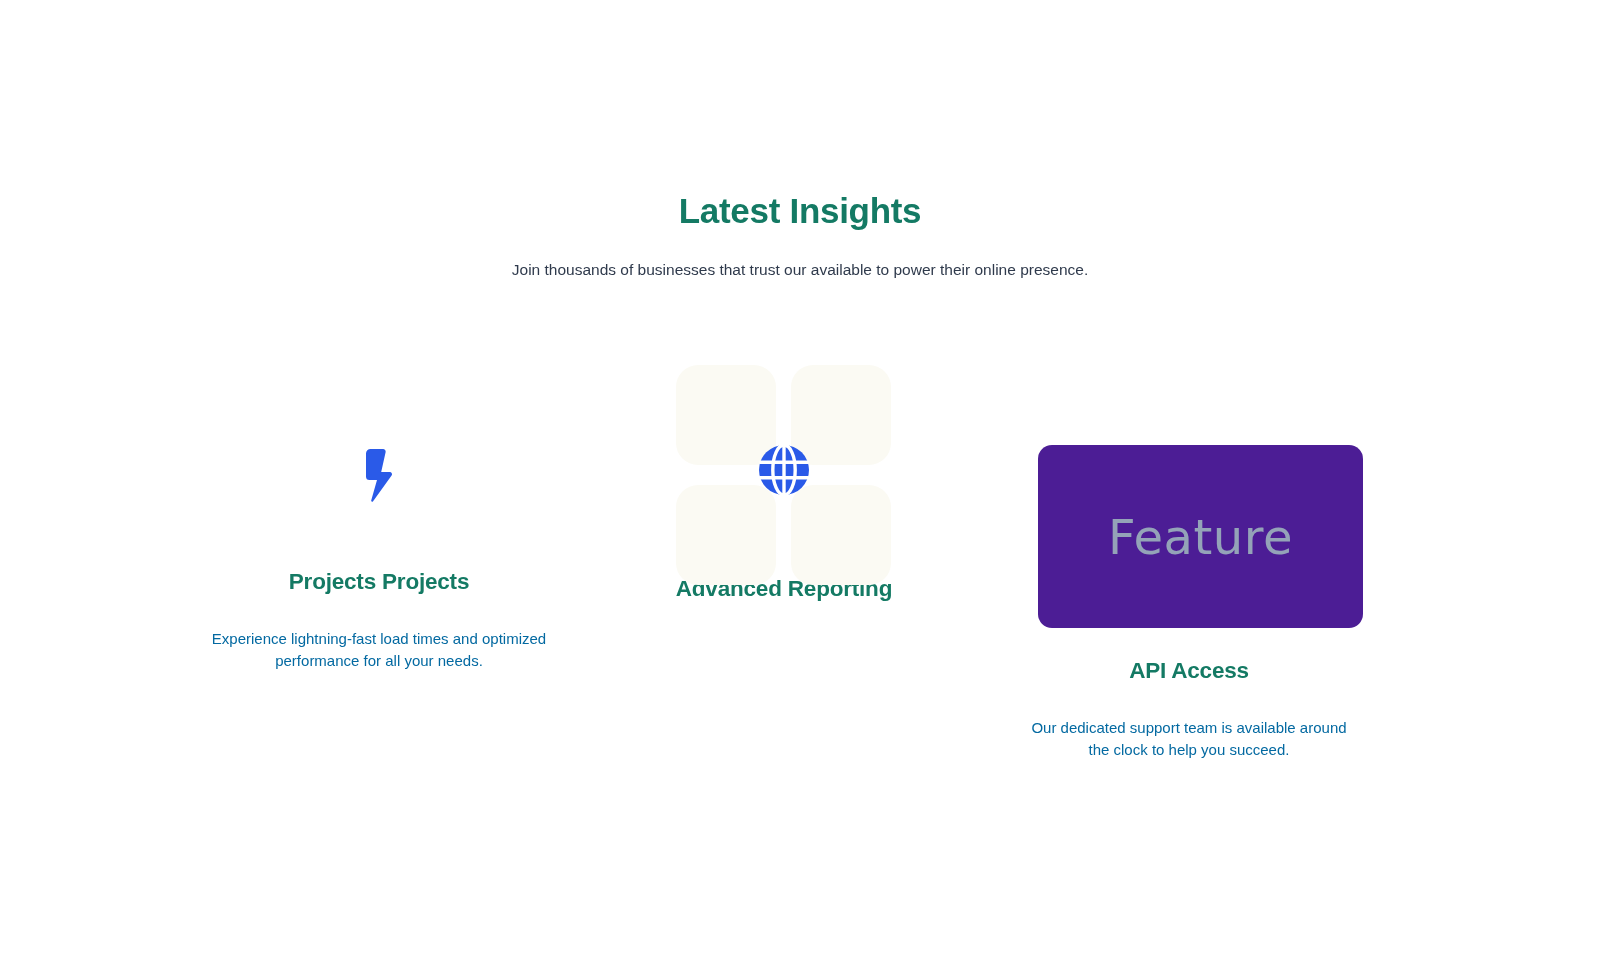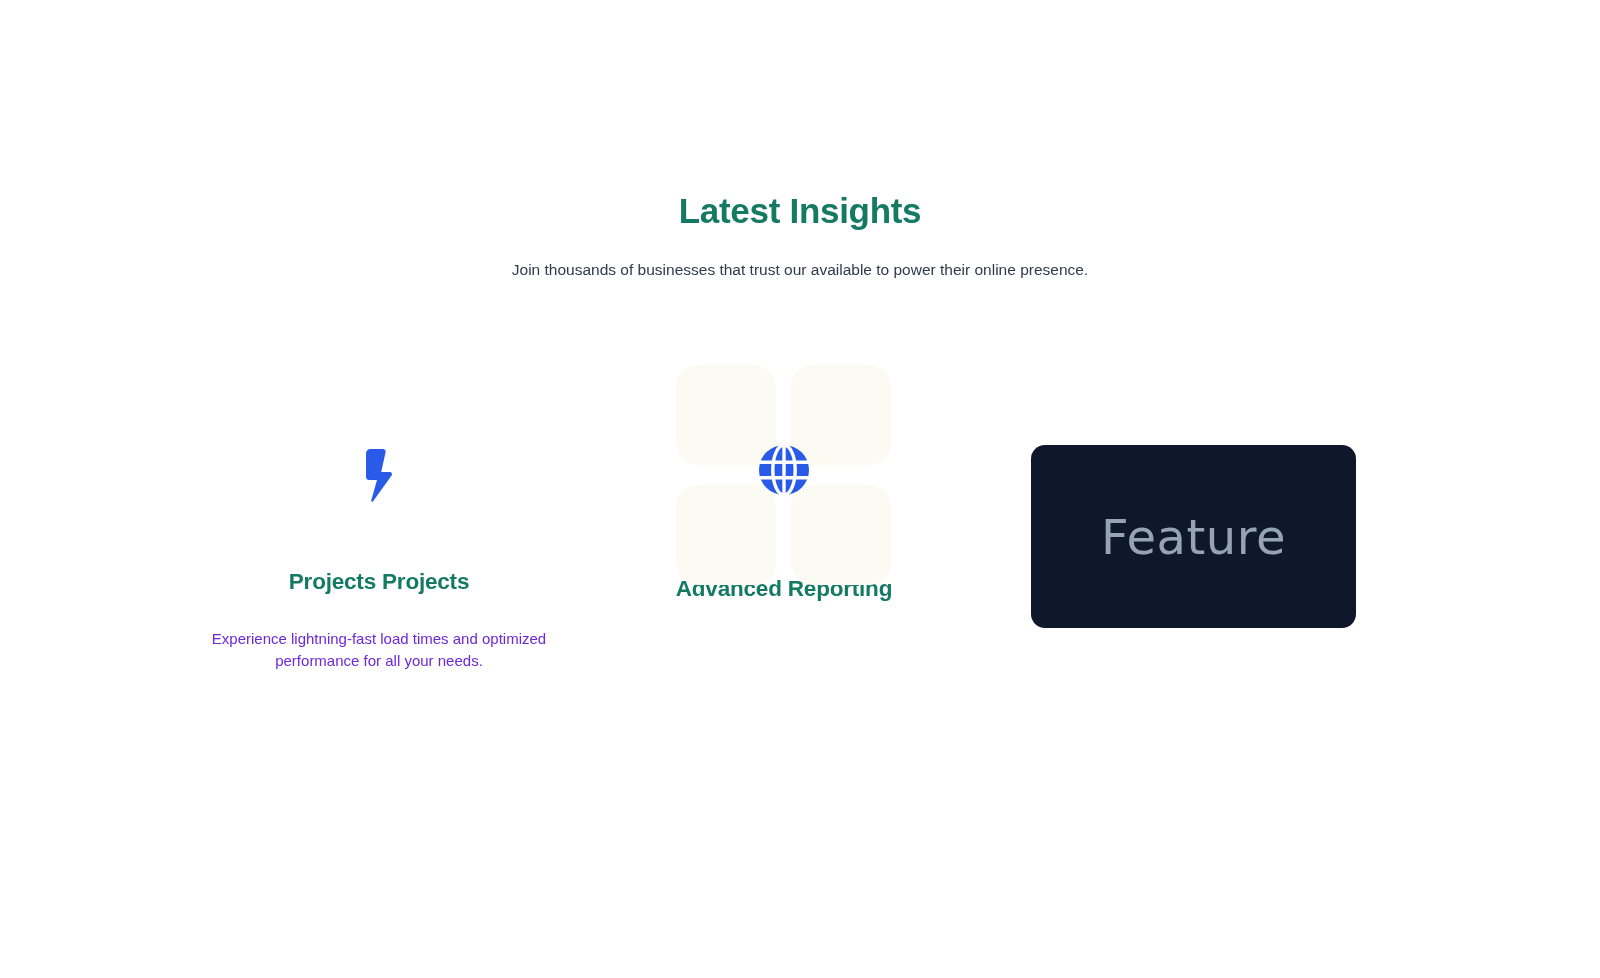--- a/index.html
+++ b/index.html
@@ -48,36 +48,36 @@
     display:grid; grid-template-columns:100px 100px; grid-template-rows:100px 100px;
     gap:15px; justify-content:space-between; align-content:space-between;
   }
   .tile { background:#fbfaf3; border-radius:22px; }
   .globe-wrap { position:relative; z-index:2; }
   .globe-svg { display:block; }
 
   
   .media-ph { height:183px; }
   .placeholder {
-    position:absolute; left:12px; top:0;
+    position:absolute; left:19px; top:0;
     width:325px; height:183px;
-    background:#0f172a; border-radius:14px;
+    background:#4c1d95; border-radius:14px;
     display:flex; align-items:center; justify-content:center;
   }
   .ph-label {
     font-family:"DejaVu Sans", sans-serif;
     font-size:48px; font-weight:400; color:#94a3b8; letter-spacing:0.5px;
   }
 
   .f-title {
     font-size:22.5px; font-weight:bold; color:#147a64;
     letter-spacing:-0.2px; line-height:1.25;
   }
   .f-desc {
-    font-size:15px; color:#6d28d9; line-height:1.45;
+    font-size:15px; color:#0369a1; line-height:1.45;
   }
 
   
   .feature-1 .f-title { margin-top:44px; }
   .feature-1 .f-desc  { margin-top:32px; }
   .feature-2 .f-title { margin-top:-10px;text-align:center; }
   .feature-2 .f-desc  { margin-top:25px; }
   .feature-3 .f-title { margin-top:29px; }
   .feature-3 .f-desc  { margin-top:32px; }
 </style>
@@ -127,16 +127,18 @@
       </div>
       <h3 class="f-title">Advanced Reporting</h3>
     </div>
 
     <div class="feature feature-3">
       <div class="f-media media-ph">
         <div class="placeholder">
           <span class="ph-label">Feature</span>
         </div>
       </div>
+      <h3 class="f-title">API Access</h3>
+      <p class="f-desc">Our dedicated support team is available around the clock to help you succeed.</p>
     </div>
 
   </div>
 </div>
 
 </body></html>

